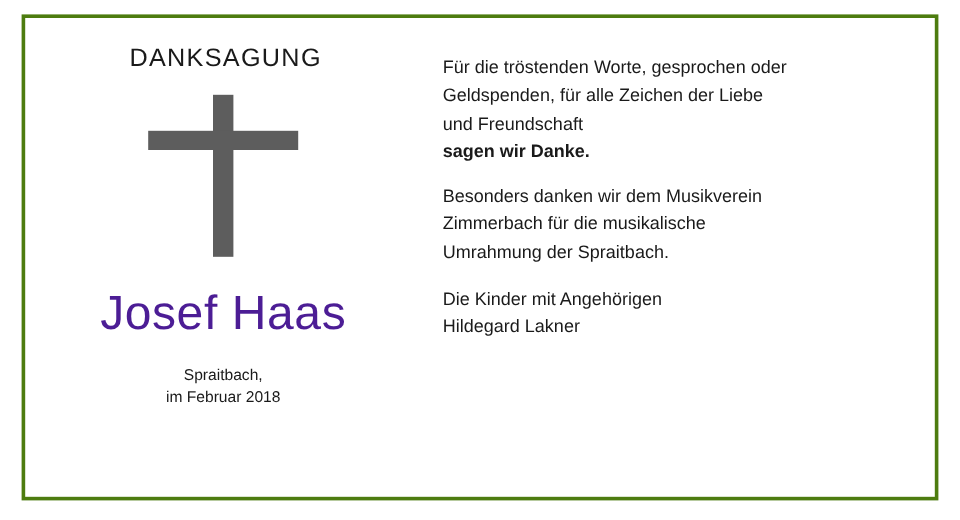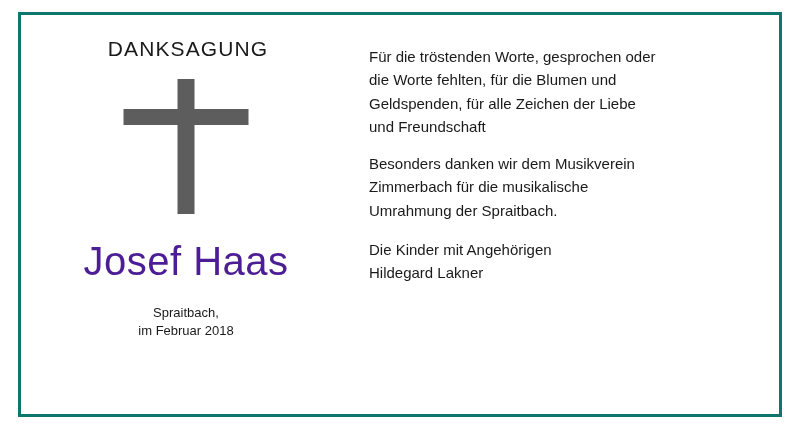--- a/index.html
+++ b/index.html
@@ -14,21 +14,21 @@
     color: #1a1a1a;
     overflow: hidden;
   }
 
   .notice {
     position: absolute;
     left: 18px;
     top: 12px;
     width: 764px;
     height: 405px;
-    border: 3px solid #0f766e;
+    border: 3px solid #4d7c0f;
     box-sizing: border-box;
     background: #ffffff;
   }
 
   .inner {
     position: absolute;
     left: 0;
     top: 0;
     right: 0;
     bottom: 0;
@@ -140,23 +140,23 @@
       <div class="place-date">
         <div>Spraitbach,</div>
         <div>im Februar 2018</div>
       </div>
     </div>
 
     <div class="right-col">
 
       <p class="para tight">
         <span class="line">Für die tröstenden Worte, gesprochen oder</span>
-        <span class="line">die Worte fehlten, für die Blumen und</span>
         <span class="line">Geldspenden, für alle Zeichen der Liebe</span>
         <span class="line">und Freundschaft</span>
+        <span class="line bold-line">sagen wir Danke.</span>
       </p>
 
       <p class="para">
         <span class="line">Besonders danken wir dem Musikverein</span>
         <span class="line">Zimmerbach für die musikalische</span>
         <span class="line">Umrahmung der Spraitbach.</span>
       </p>
 
       <p class="para">
         <span class="line">Die Kinder mit Angehörigen</span>

